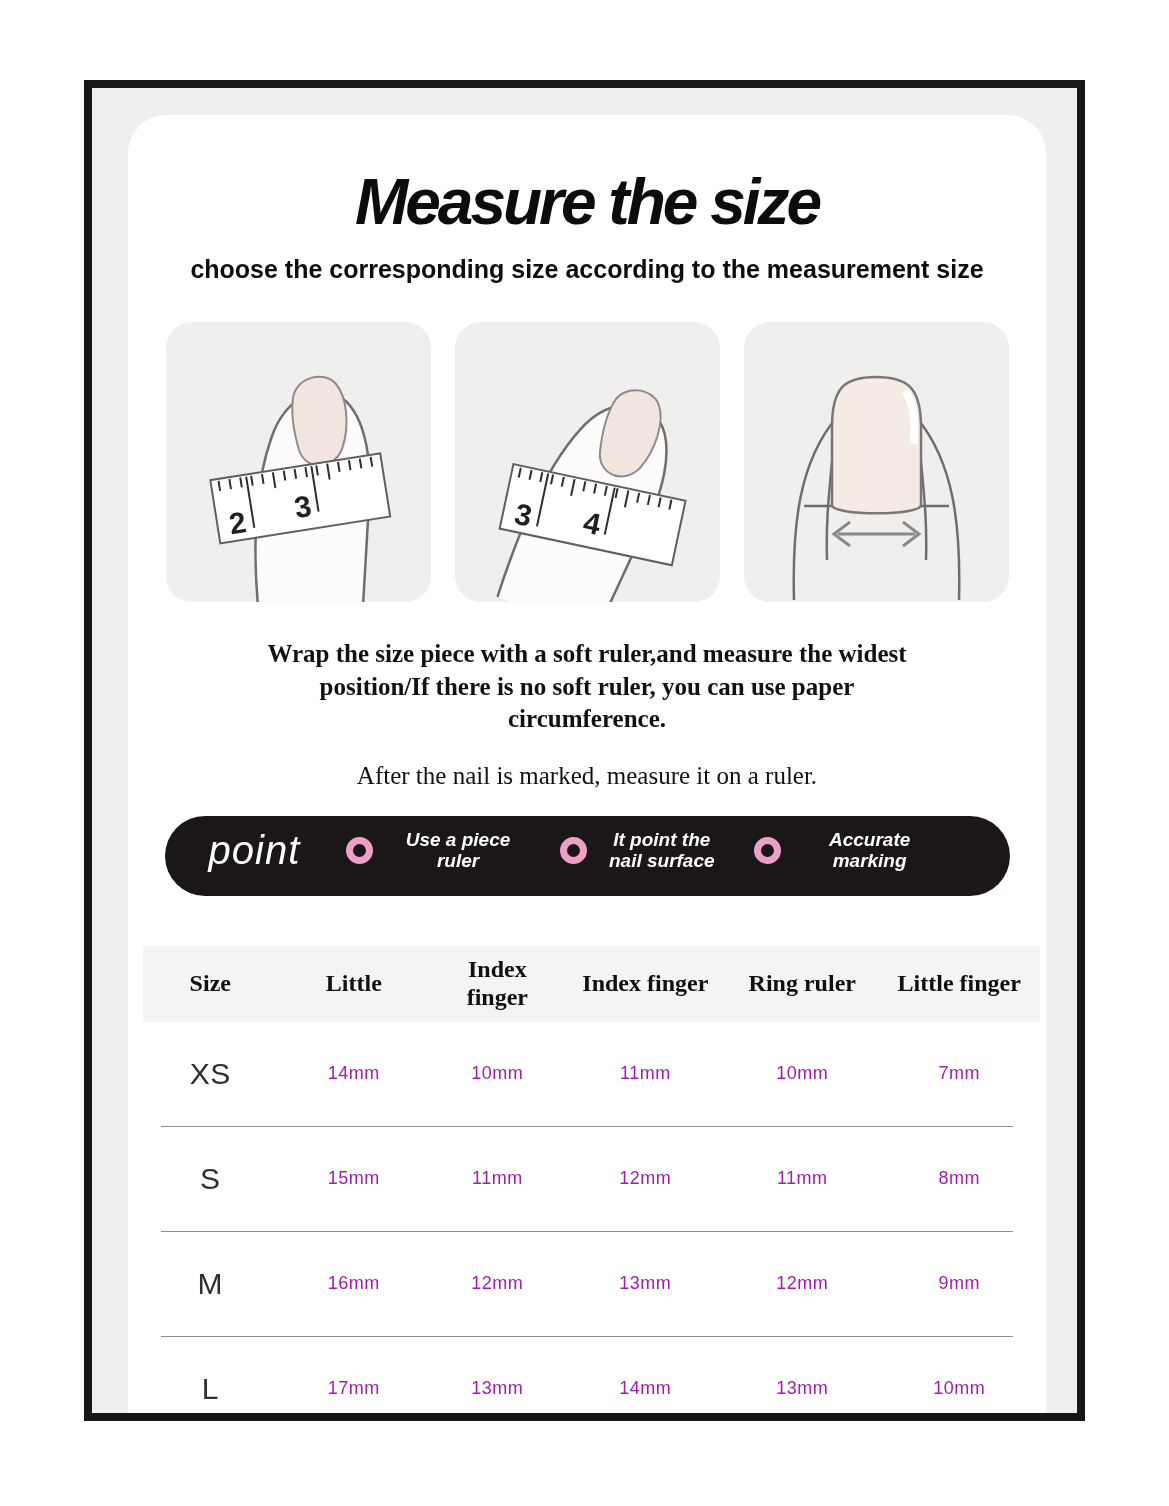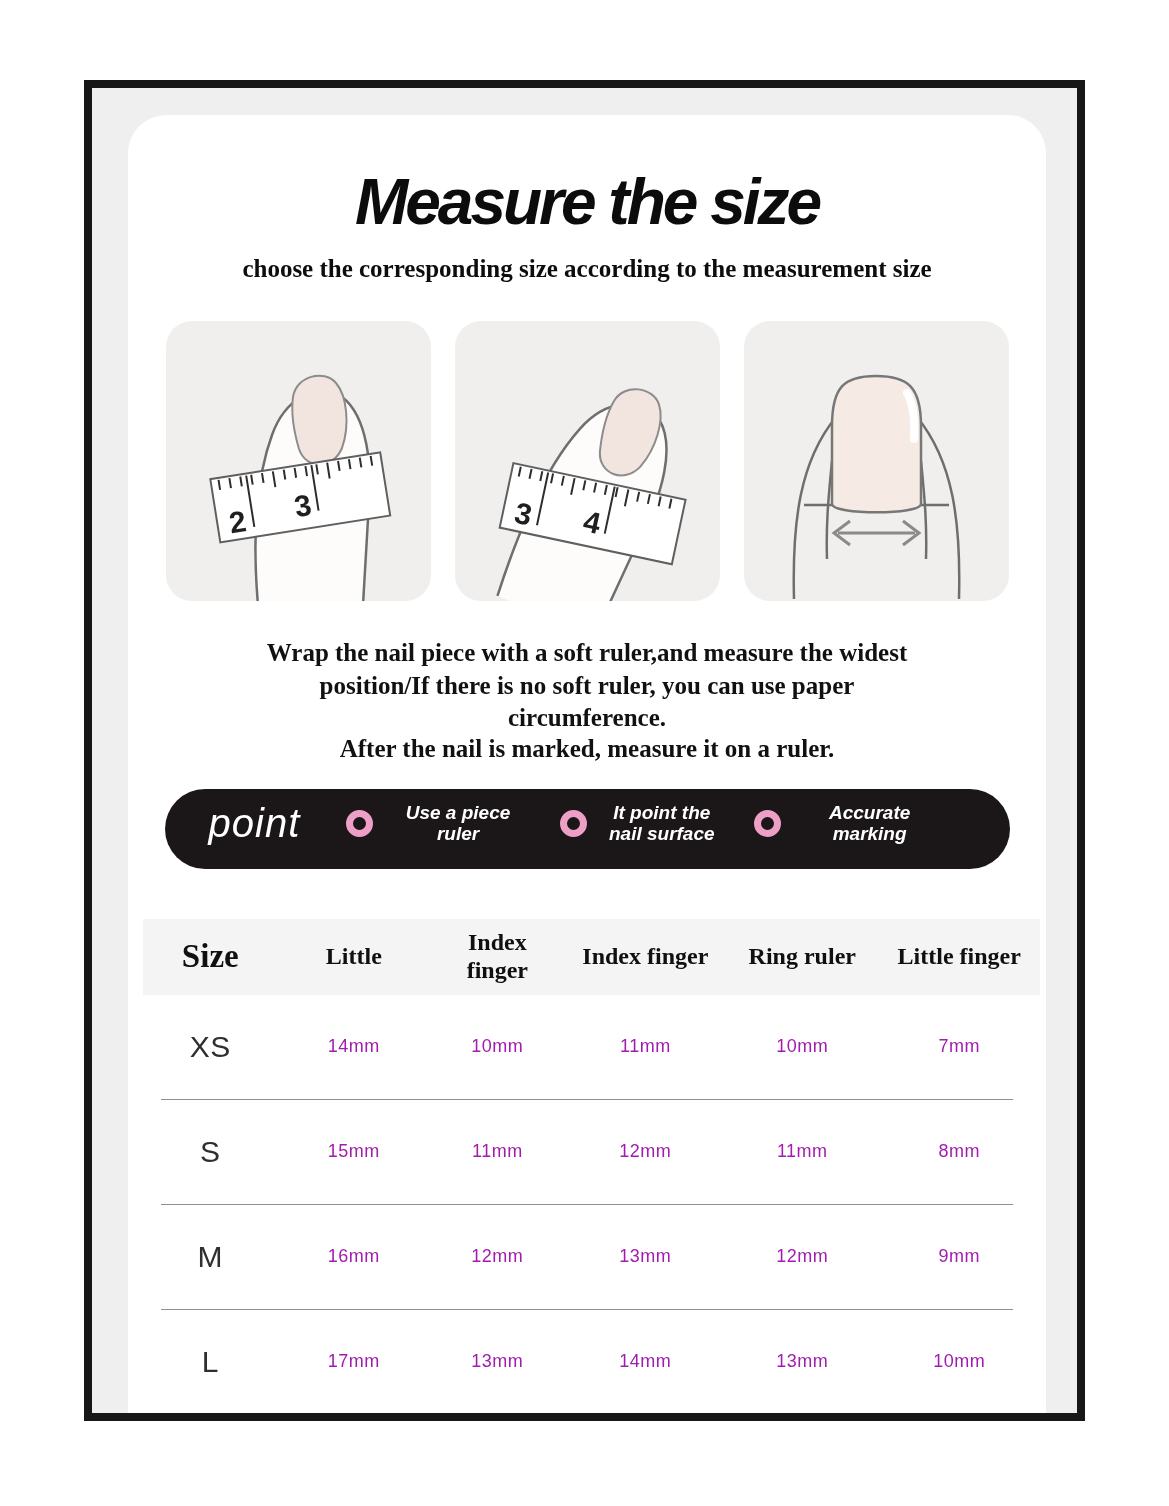--- a/index.html
+++ b/index.html
@@ -3,44 +3,44 @@
 <meta charset="utf-8">
 <style>
   html,body{margin:0;padding:0;width:1169px;height:1506px;background:#ffffff;overflow:hidden;
     font-family:"Liberation Serif", serif;}
   .frame{position:absolute;left:84px;top:80px;width:1001px;height:1341px;box-sizing:border-box;
     border:8px solid #171717;background:#f0eff0;}
   .card{position:absolute;left:36px;top:27px;width:918px;height:1298px;background:#ffffff;
     border-radius:38px 38px 0 0;overflow:hidden;}
   .title{margin-top:50px;text-align:center;font-family:"Liberation Sans",sans-serif;
     font-weight:bold;font-style:italic;font-size:64px;letter-spacing:-3px;color:#0c0c0c;}
-  .subtitle{margin-top:16px;text-align:center;font-family:Liberation Serif, serif;
+  .subtitle{margin-top:16px;text-align:center;font-family:Liberation Sans, sans-serif;
     font-weight:700;font-size:25px;color:#0d0d0d;}
   .tiles{margin-top:38px;display:flex;justify-content:center;gap:24px;}
   .tile{width:265px;height:280px;background:#f1efed;border-radius:26px;overflow:hidden;}
   .tile svg{display:block;width:100%;height:100%;}
   .para{width:660px;margin:36px auto 0;text-align:center;font-family:"Liberation Serif",serif;
     font-weight:700;font-size:25px;line-height:1.3;color:#111;}
-  .para2{text-align:center;font-family:"Liberation Serif",serif;
-    font-weight:700;font-size:25px;color:#111;}
+  .para2{margin-top:26px;text-align:center;font-family:"Liberation Serif",serif;
+    font-weight:400;font-size:25px;color:#111;}
   .pill{margin:26px auto 0;width:845px;height:80px;background:#1b1719;border-radius:40px;
     display:flex;align-items:center;box-sizing:border-box;padding:0 34px 11px 44px;color:#fff;}
   .point-label{font-family:"Liberation Sans",sans-serif;font-style:italic;font-size:40px;
     font-weight:400;letter-spacing:1px;margin-right:46px;}
   .pill-item{display:flex;align-items:center;gap:11px;margin-right:28px;}
   .donut{width:13px;height:13px;border:7px solid #ee9fc6;border-radius:50%;flex:none;
     background:transparent;}
   .pill-item-label{font-family:"Liberation Sans",sans-serif;font-weight:bold;font-style:italic;
     font-size:19px;line-height:1.12;text-align:center;}
   .pill-item-label.wrap{width:128px;}
   .tgrid{display:grid;grid-template-columns:15% 17% 15% 18% 17% 18%;align-items:center;}
   .thead{margin:50px 6px 0 15px;height:76px;background:#f4f4f4;}
   .th{font-family:"Liberation Serif",serif;font-weight:700;font-size:24px;text-align:center;
     line-height:1.15;color:#101010;padding:0 6px;}
-  .th-size{font-size:33px;}
+  .th-size{font-size:24px;}
   .trow{height:104px;margin:0 6px 0 15px;}
   .td{font-family:"Liberation Sans",sans-serif;font-size:18px;color:#a21caf;text-align:center;
     letter-spacing:0.5px;}
   .td-size{font-size:30px;color:#2f2f2f;}
   .divider{height:1px;background:#8f8f8f;margin:0 33px;}
 </style>
 </head>
 <body>
 
 <div class="frame">
@@ -91,21 +91,21 @@
           <path d="M163,72 C169,82 171,100 170,118" stroke="#ffffff" stroke-width="8" fill="none" stroke-linecap="round"></path>
           <g stroke="#8a8a8a" stroke-width="3" fill="none">
             <line x1="94" y1="212" x2="171" y2="212"></line>
             <polyline points="106,200 90,212 106,224"></polyline>
             <polyline points="159,200 175,212 159,224"></polyline>
           </g>
         </svg>
       </div>
     </div>
 
-    <div class="para">Wrap the nail piece with a soft ruler,and measure the widest position/If there is no soft ruler, you can use paper circumference.</div>
+    <div class="para">Wrap the size piece with a soft ruler,and measure the widest position/If there is no soft ruler, you can use paper circumference.</div>
     <div class="para2">After the nail is marked, measure it on a ruler.</div>
 
     <div class="pill">
       <span class="point-label">point</span>
       <span class="pill-item">
         <span class="donut"></span>
         <span class="pill-item-label">Use a piece ruler</span>
       </span>
       <span class="pill-item">
         <span class="donut"></span>

